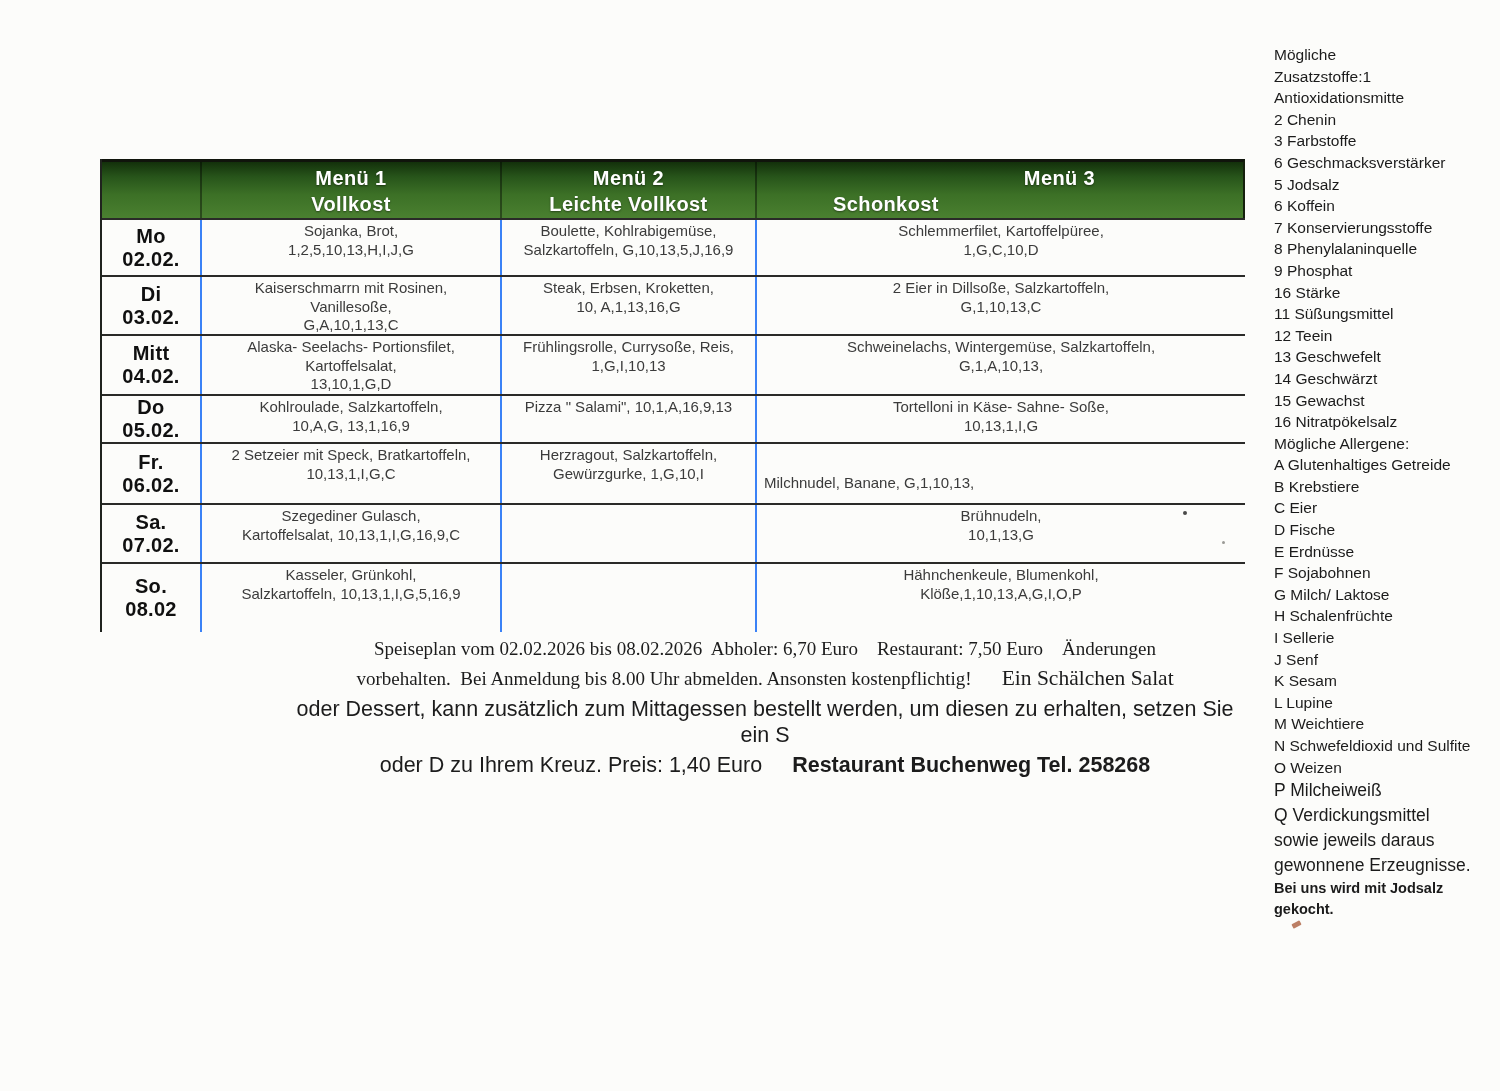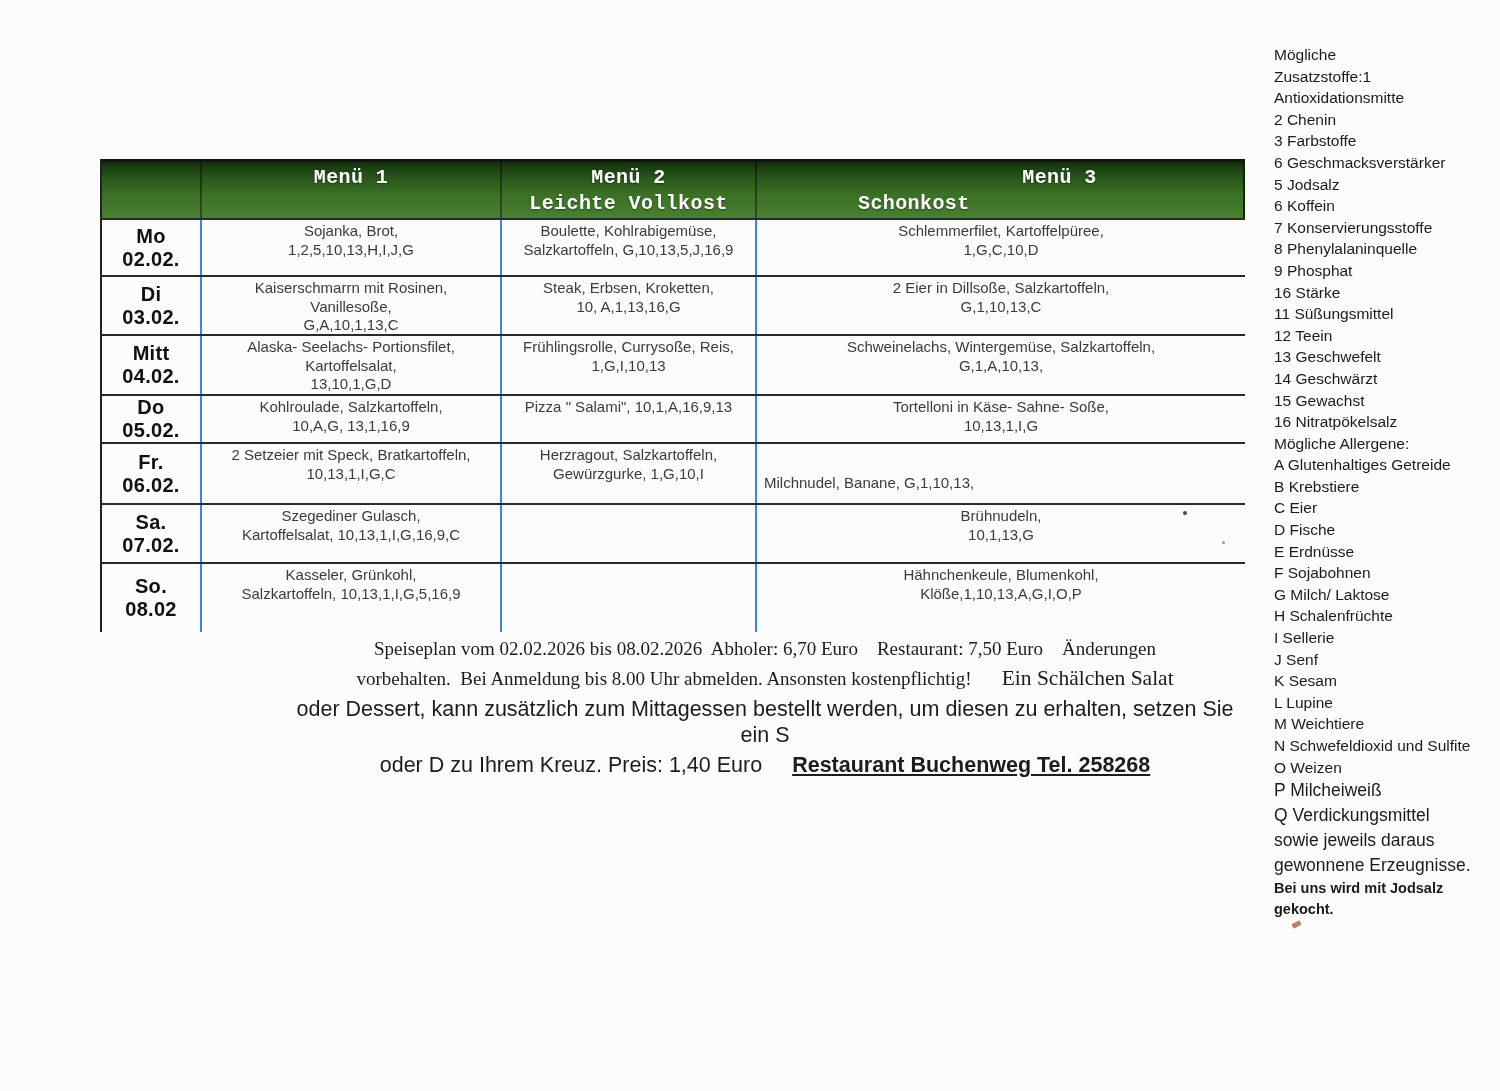--- a/index.html
+++ b/index.html
@@ -24,23 +24,23 @@
     height:56px;
     border-top:3px solid #10140c;
     border-right:2px solid #15200d;
     background:linear-gradient(180deg,#13300b 0%, #27541a 26%, #3c7026 58%, #4a8030 100%);
     color:#ffffff;
     font-weight:bold;
     box-sizing:content-box;
   }
   .th { padding-top:3px; font-size:20px; line-height:26px; text-align:center;
         text-shadow:0 1px 2px rgba(0,0,0,.45); letter-spacing:.4px; }
-  .th + .th { border-left:2px solid rgba(0,0,0,.40);font-family:Liberation Mono, monospace; }
+  .th + .th { border-left:2px solid rgba(0,0,0,.40); }
   .th-m3 .hl1 { text-align:center; padding-left:119px; }
-  .th-m3 .hl2 { text-align:left; padding-left:101px; }
+  .th-m3 .hl2 { text-align:left; padding-left:76px; }
 
   .t-row {
     display:grid;
     grid-template-columns:98px 300px 255px auto;
     border-top:2px solid #2a2a28;
   }
   .r-mo{height:55px} .r-di{height:57px} .r-mitt{height:58px} .r-do{height:46px}
   .r-fr{height:59px} .r-sa{height:57px} .r-so{height:68px}
 
   .td {
@@ -67,21 +67,21 @@
 
   
   .footer {
     position:absolute; left:290px; top:637px; width:950px;
     text-align:center; color:#1c1c1c;
   }
   .f-line { white-space:pre-wrap; }
   .f-sm { font-size:19px; line-height:24px; margin-bottom:5px;font-family:Liberation Serif, serif; }
   .f-lg { font-size:21.5px; line-height:26px; margin-bottom:4px; }
   .f-big-inline { font-size:21.5px; margin-left:30px; }
-  .f-bold-inline { font-weight:bold; margin-left:30px;text-decoration:underline; }
+  .f-bold-inline { font-weight:bold; margin-left:30px; }
 
   
   .sidebar {
     position:absolute; left:1274px; top:44px; width:226px;
     color:#1b1b1b;
   }
   .side-line { font-size:15.5px; line-height:21.6px; white-space:nowrap; }
   .side-line.lg { font-size:17.5px; line-height:25px; }
   .side-line.bold-sm { font-weight:bold; font-size:14.5px; line-height:20.5px; }
 
@@ -95,20 +95,21 @@
 </style>
 </head>
 <body>
 
 <div class="menu-table">
 
   <div class="t-header">
     <div class="th"></div>
     <div class="th">
       <div>Menü 1</div>
+      <div>Vollkost</div>
     </div>
     <div class="th">
       <div>Menü 2</div>
       <div>Leichte Vollkost</div>
     </div>
     <div class="th th-m3">
       <div class="hl1">Menü 3</div>
       <div class="hl2">Schonkost</div>
     </div>
   </div>

